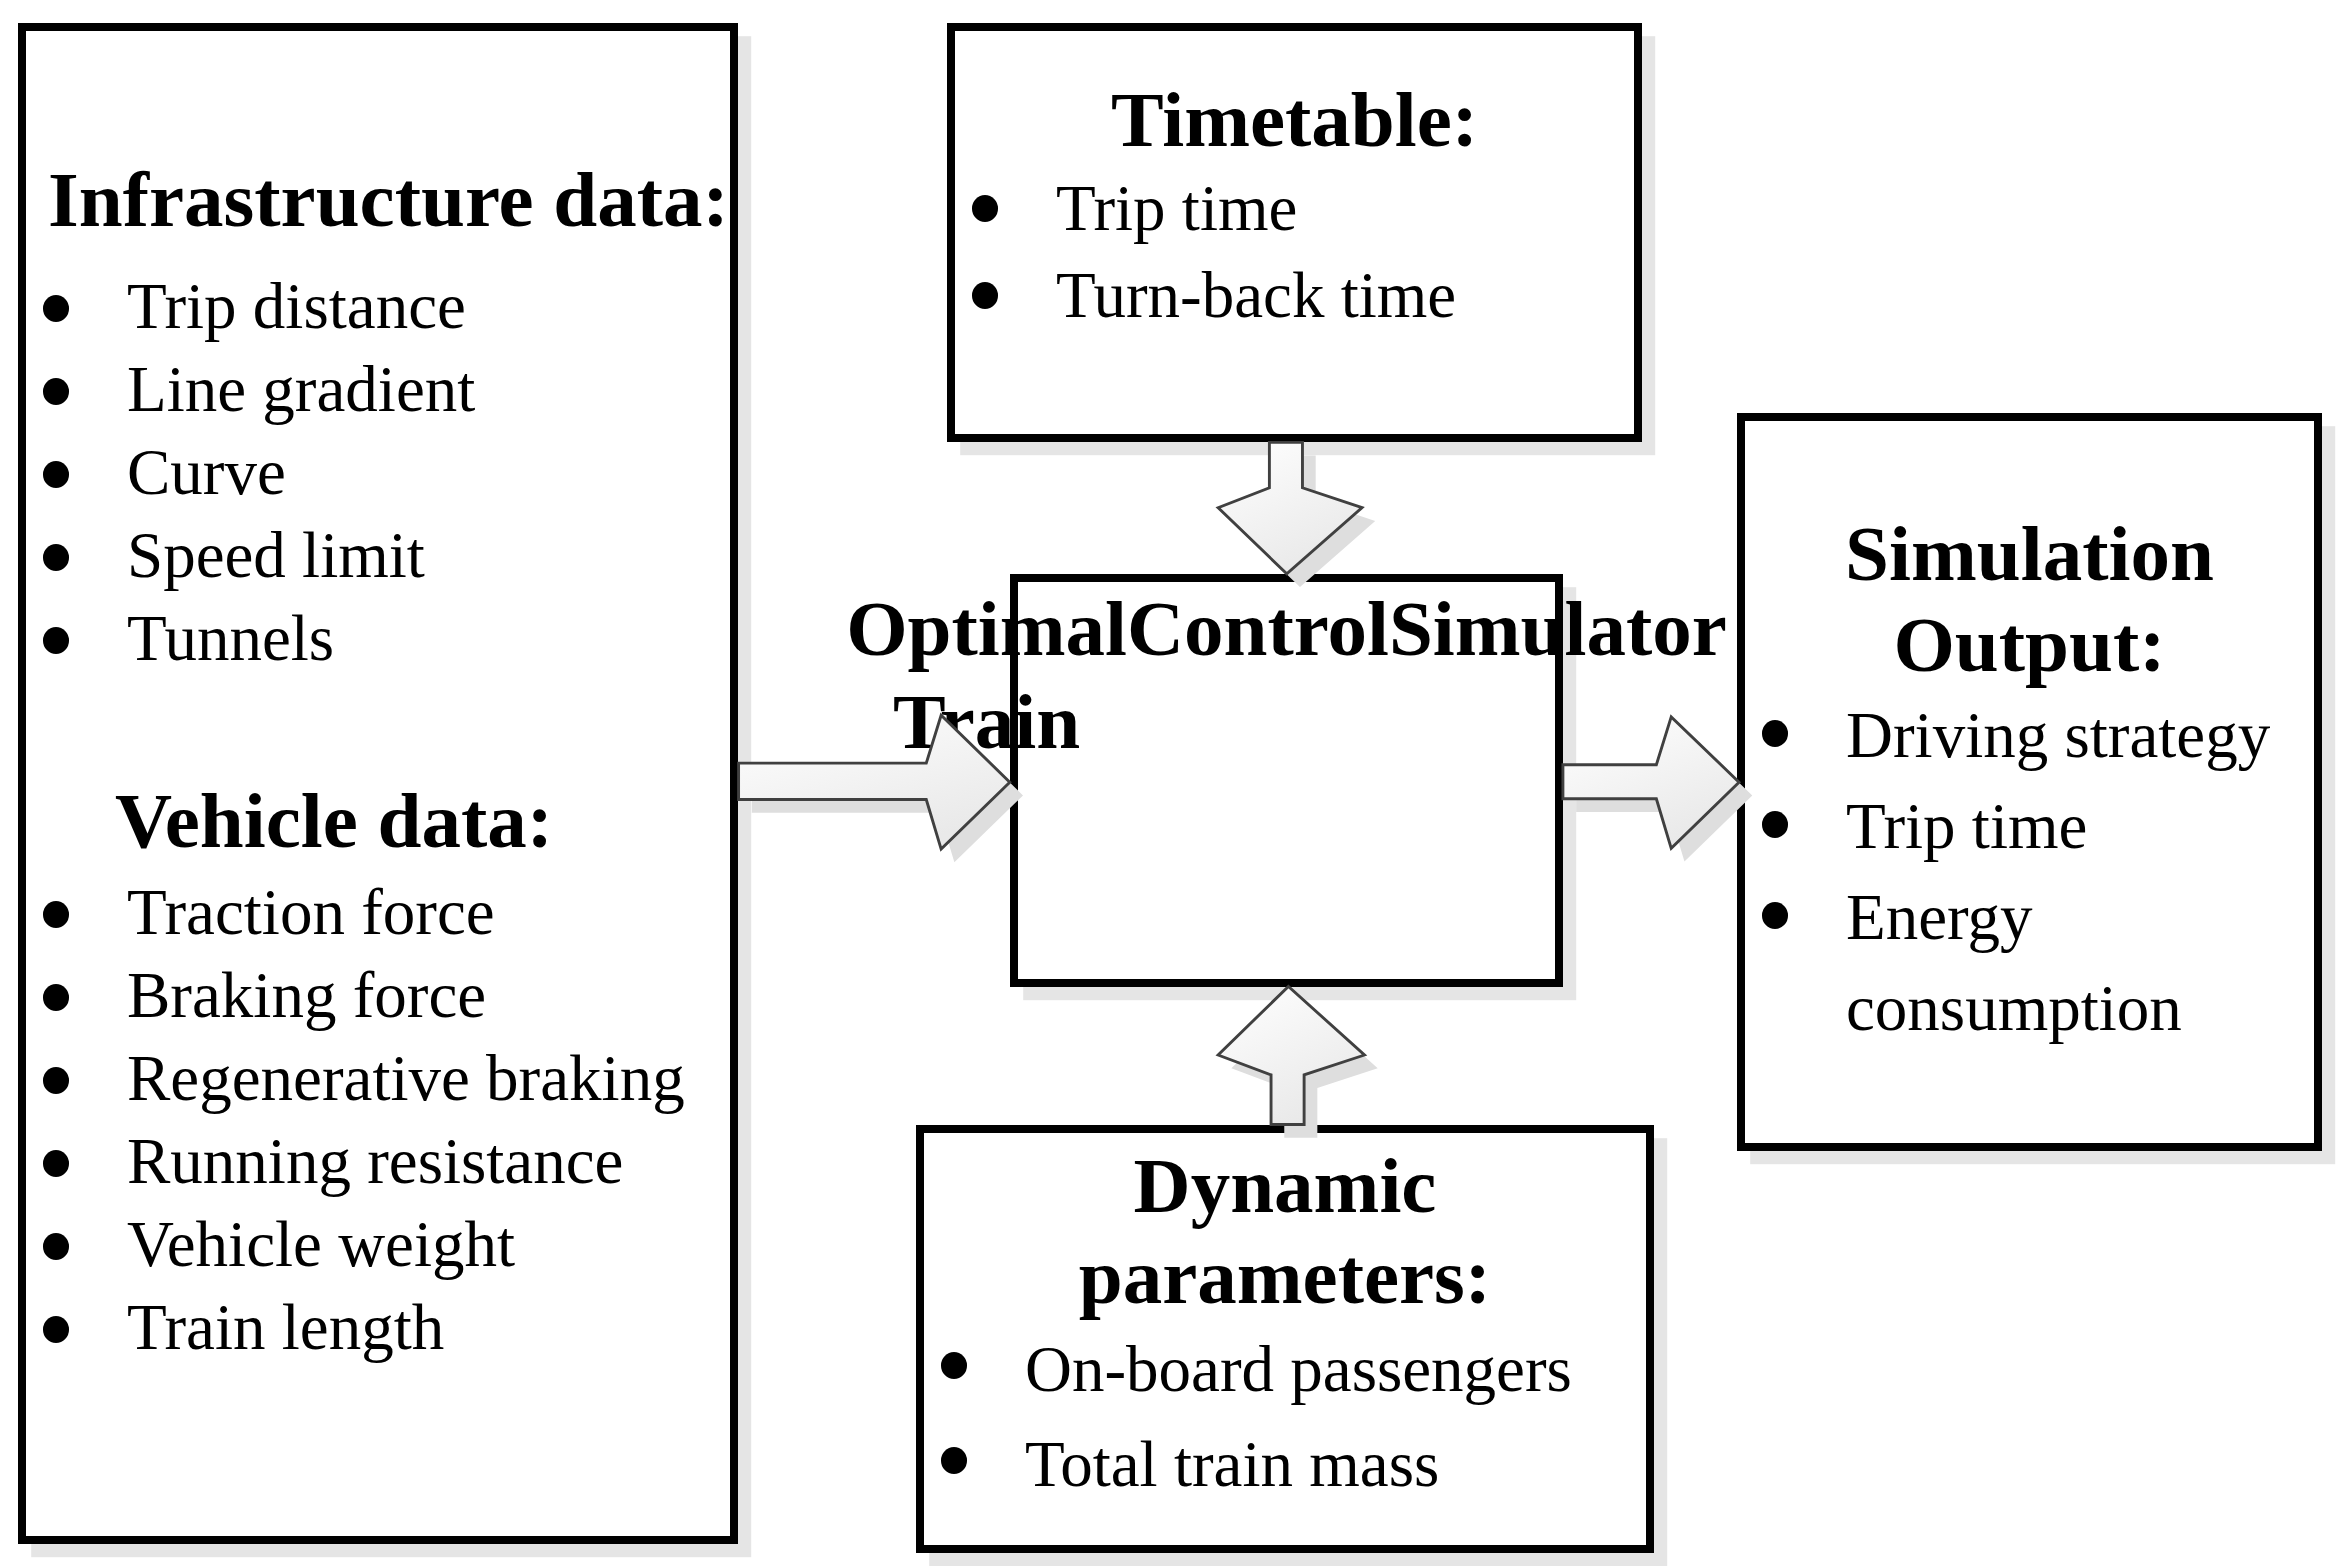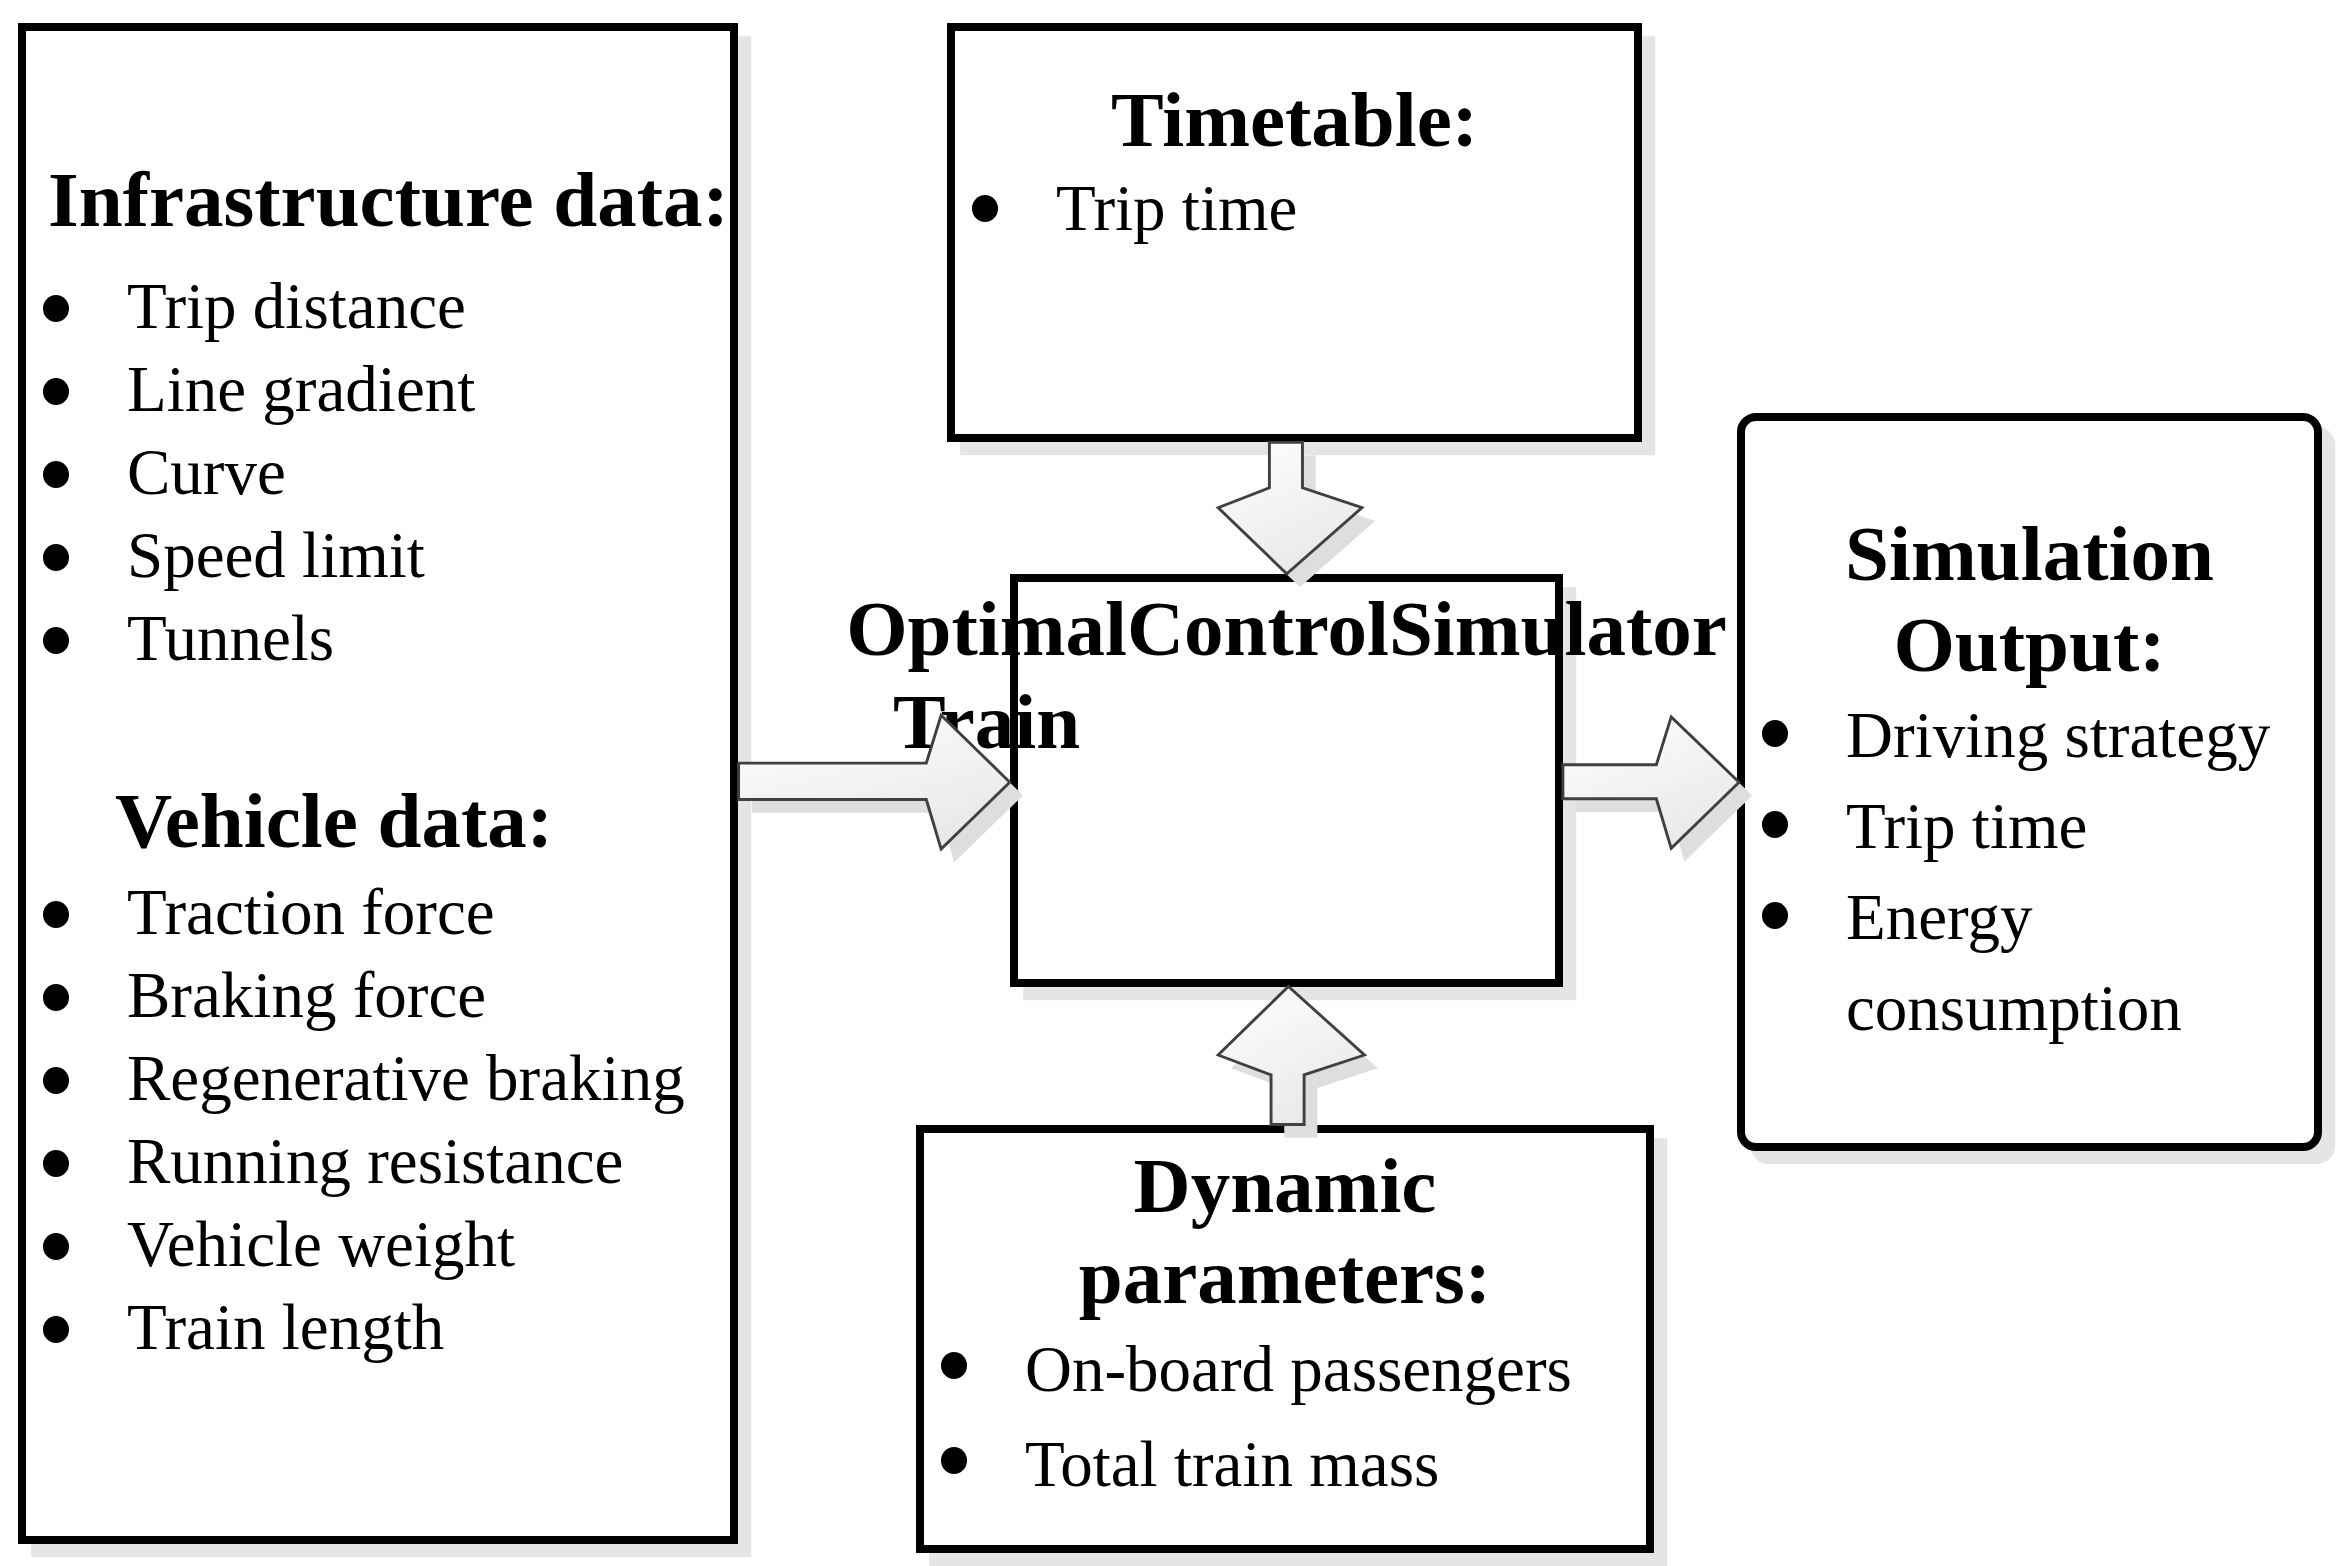--- a/index.html
+++ b/index.html
@@ -18,21 +18,21 @@
     box-sizing: border-box;
     background: #ffffff;
     border: 8.3px solid #000000;
     box-shadow: 13.2px 13.2px 0 #e5e5e5;
   }
   #box-data      { left: 18px;   top: 23px;   width: 720px; height: 1521px; padding-top: 122px; }
   #box-timetable { left: 947px; top: 23px;   width: 695px; height: 419px;  padding-top: 43px; }
   #box-simulator { left: 1010px; top: 574px;  width: 553px; height: 413px;
                    display: flex; flex-direction: row; justify-content: center; }
   #box-dynamic   { left: 916px; top: 1125px; width: 738px; height: 428px;  padding-top: 7px; }
-  #box-output    { left: 1737px; top: 413px;  width: 585px; height: 738px;  padding-top: 87px; border-radius: 19px; }
+  #box-output    { left: 1737px; top: 413px;  width: 585px; height: 738px;  padding-top: 87px; }
 
   
   .heading {
     font-weight: bold;
     font-size: 79px;
     line-height: 94px;
   }
   #box-data .heading-infra   { padding-left: 22px;  margin-bottom: 18px; }
   #box-data .heading-vehicle { padding-left: 89px; margin-top: 94px; margin-bottom: 3.3px; }
   .heading-centered { text-align: center; }
@@ -130,20 +130,24 @@
   </div>
 </div>
 
 <div class="box" id="box-timetable">
   <div class="heading heading-centered">Timetable:</div>
   <div class="blist">
     <div class="bitem">
       <span class="dot"></span>
       <span class="btext">Trip time</span>
     </div>
+    <div class="bitem">
+      <span class="dot"></span>
+      <span class="btext">Turn-back time</span>
+    </div>
   </div>
 </div>
 
 <div class="box" id="box-simulator">
   <div class="sim-line">Optimal Train</div>
   <div class="sim-line">Control</div>
   <div class="sim-line">Simulator</div>
 </div>
 
 <div class="box" id="box-dynamic">

